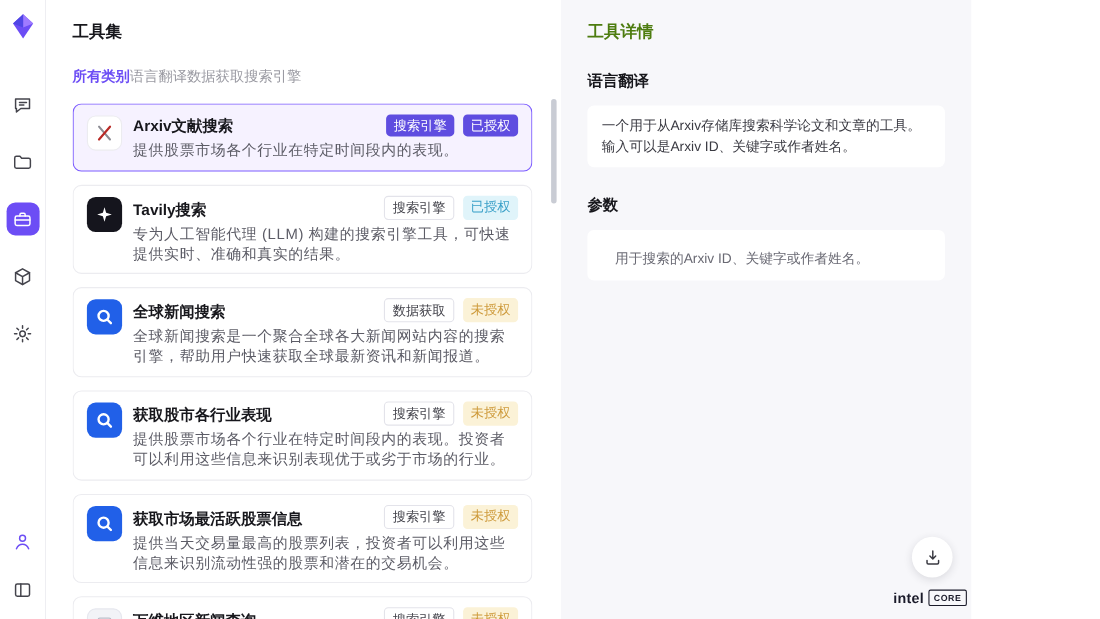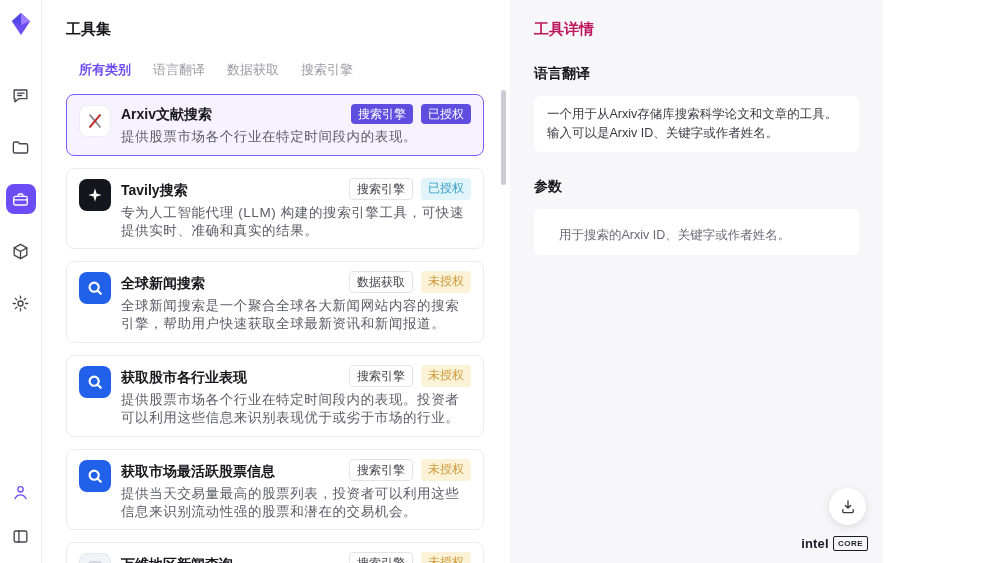--- a/index.html
+++ b/index.html
@@ -28,21 +28,21 @@
   .icon-btn.active { background:#6C4DF5; }
   .icon-btn.active svg { stroke:#fff; }
   .icon-btn.purple svg { stroke:#6C4DF5; }
 
   
   .list-panel {
     width:468px; min-width:468px; background:#fff;
     padding:20px 26px 0 24px; position:relative; overflow:hidden;
   }
   .list-title { font-size:15px; font-weight:bold; color:#17171c; }
-  .tabs { display:flex; gap:22px; margin-top:22px; font-size:13px; color:#9a9aa2;margin-left:13px; }
+  .tabs { display:flex; margin-top:22px; font-size:13px; color:#9a9aa2; }
   .tab { cursor:pointer; }
   .tab.tab-active { color:#6C4DF5; font-weight:bold; }
 
   .cards { margin-top:15px; display:flex; flex-direction:column; gap:12px; height:471px; overflow:hidden; }
   .card {
     border:1px solid #ececf0; border-radius:8px; background:#fff;
     padding:9px 12px; display:flex; gap:10px; cursor:pointer; flex-shrink:0;
   }
   .card.card-selected { border:1.5px solid #7C5CFF; background:#F6F2FF; }
   .card-icon {
@@ -70,41 +70,41 @@
   .badge-yellow { background:#FBF2D7; color:#CE9B3C; }
   .card-desc { margin-top:4px; font-size:13.5px; line-height:1.32; letter-spacing:.6px; color:#5c5c66; }
 
   .v-scrollbar {
     position:absolute; right:4px; top:90px; width:5px; height:95px;
     background:#c9ccd4; border-radius:3px; cursor:pointer;
   }
 
   
   .detail-panel { flex:1; background:#F7F7FA; padding:20px 24px; position:relative; }
-  .detail-title { font-size:15px; font-weight:bold; color:#be185d; }
+  .detail-title { font-size:15px; font-weight:bold; color:#4d7c0f; }
   .section-title { font-size:14px; font-weight:bold; color:#17171c; margin-top:26px; }
   .detail-card {
     background:#fff; border-radius:6px; margin-top:13px;
     padding:9px 13px; font-size:12.5px; color:#3a3a42; line-height:1.5;
   }
   .param-card { background:#fff; border-radius:6px; margin-top:13px; padding:11px 13px; }
   .param-head { display:flex; align-items:baseline; gap:8px; }
   .param-name { font-size:13px; font-weight:bold; color:#17171c; }
   .param-type { font-size:12px; color:#8a8a94; }
   .param-required { font-size:12px; color:#EB5757; }
   .param-desc { margin-top:7px; font-size:12.5px; color:#6a6a74;margin-left:12px; }
 
   .fab {
     position:absolute; right:17px; bottom:38px; width:37px; height:37px;
     border-radius:50%; background:#fff; box-shadow:0 2px 8px rgba(40,40,60,.14);
     display:flex; align-items:center; justify-content:center; cursor:pointer;
   }
   .fab svg { width:18px; height:18px; stroke:#3a3a42; fill:none; stroke-width:1.8; stroke-linecap:round; stroke-linejoin:round; }
   .intel-logo {
-    position:absolute; right:15px; bottom:12px;
+    position:absolute; right:4px; bottom:12px;
     display:flex; align-items:center; gap:4px; color:#1b1b2a;
   }
   .intel-word { font-size:13px; font-weight:bold; letter-spacing:.2px; }
   .core-box {
     font-size:8px; font-weight:bold; letter-spacing:.5px;
     border:1px solid #1b1b2a; border-radius:2px; padding:2px 4px;
   }
 </style>
 </head>
 <body>

